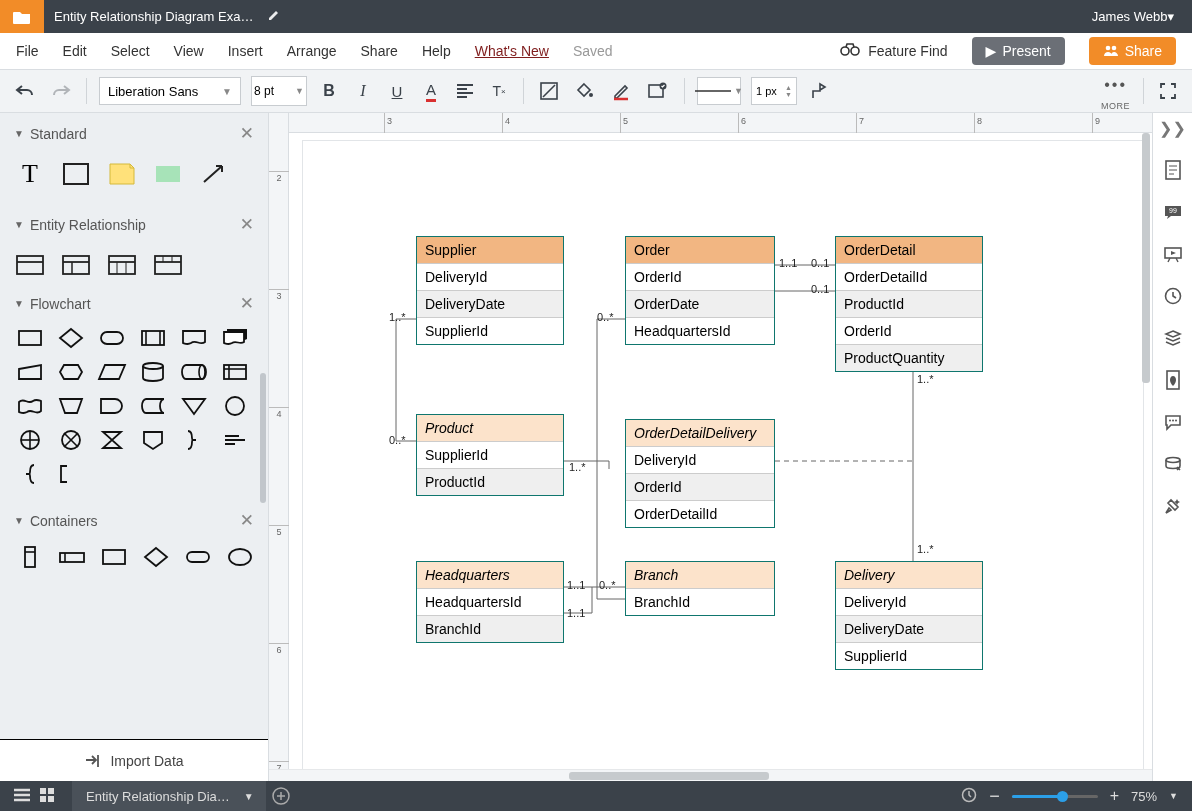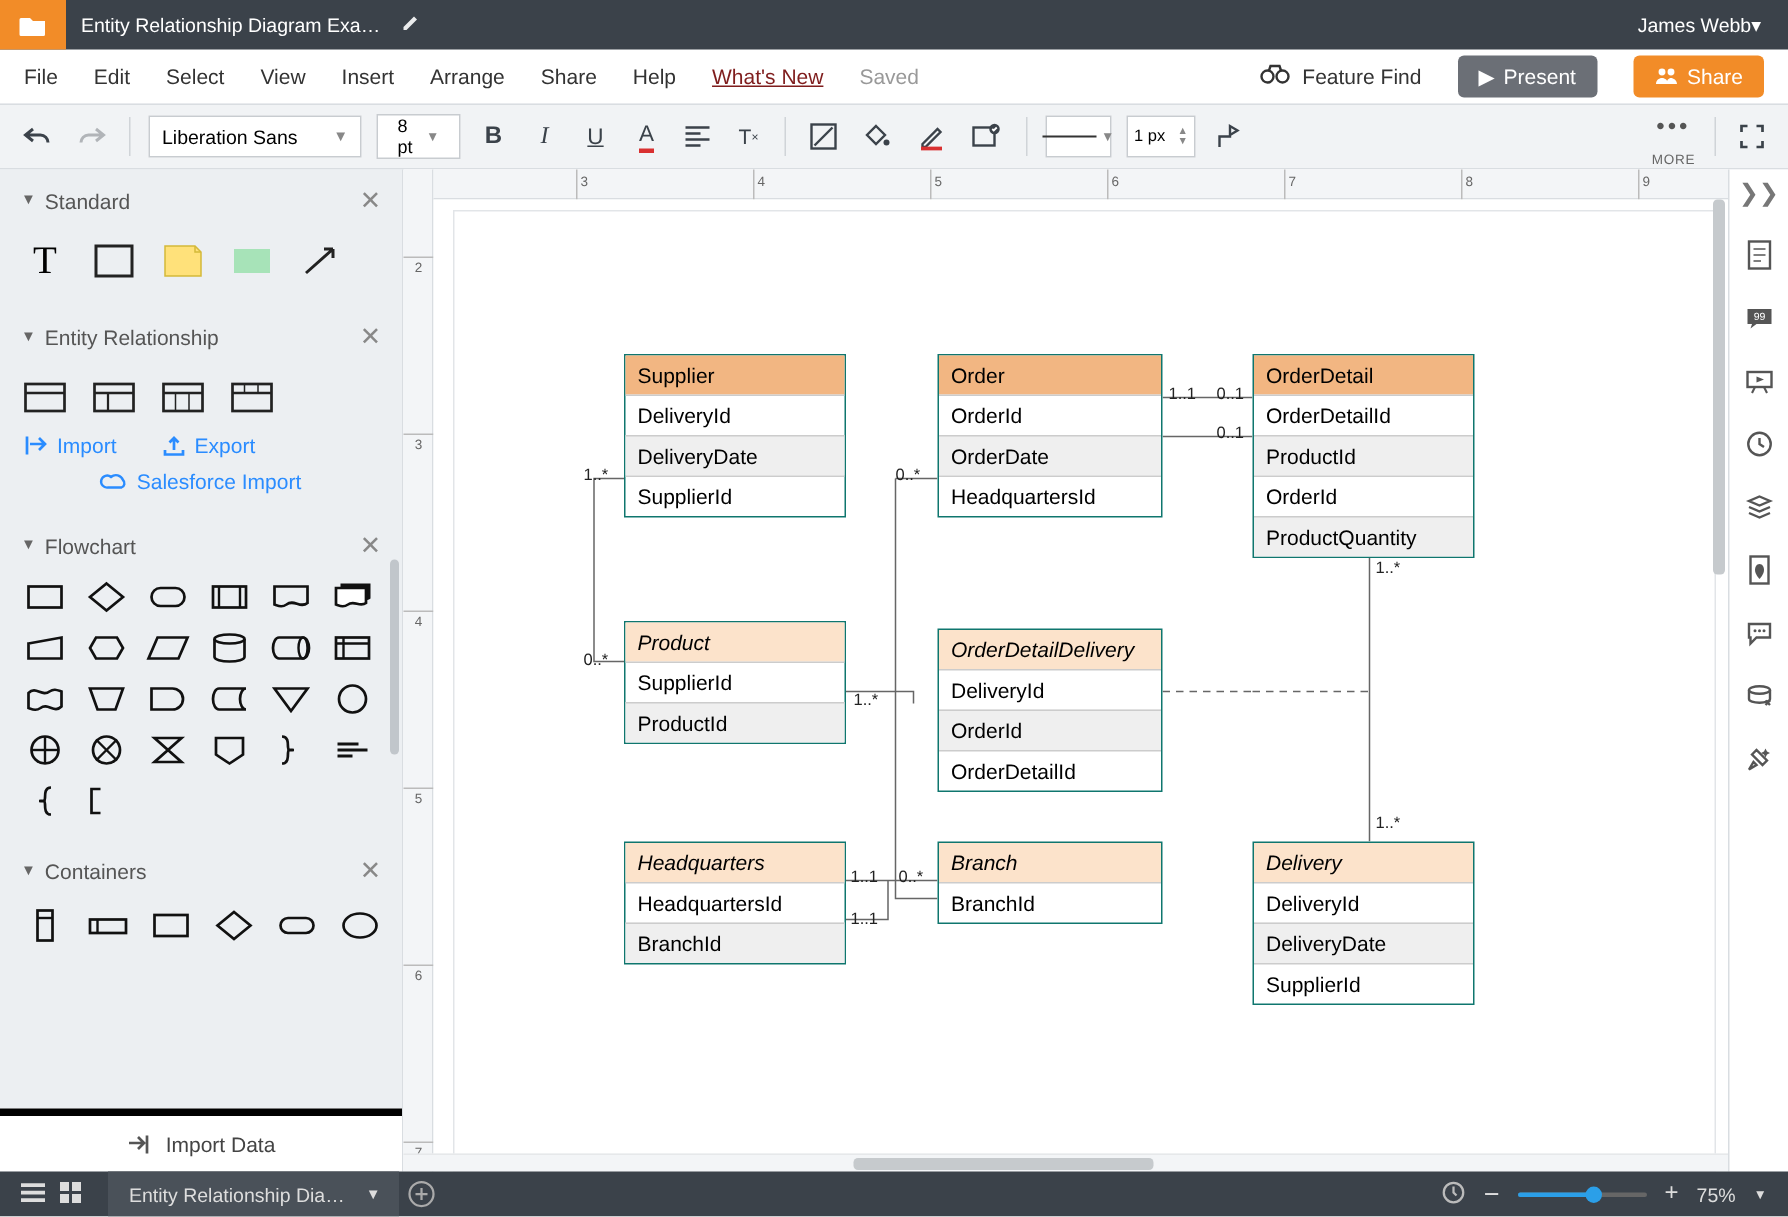--- a/index.html
+++ b/index.html
@@ -24,41 +24,41 @@
 
 
 .toolrow { height: 44px; display: flex; align-items: stretch; border-top: 1px solid #d9dde1; border-bottom: 1px solid #d9dde1; background: #f1f3f5; }
 .toolrow .shapes-section { width: 269px; display: flex; align-items: center; padding: 0 12px; gap: 10px; border-right: 1px solid #d9dde1; }
 .toolrow .shapes-section .gear { color: #444; }
 .toolrow .shapes-section .label { font-size: 15px; color: #444; flex: 1; }
 .toolrow .tbar { flex: 1; display: flex; align-items: center; padding: 0 12px; gap: 10px; }
 .tbar .sep { width: 1px; height: 26px; background: #d0d4d8; margin: 0 2px; }
 .tbar button, .tbar .tool { background: none; border: none; padding: 4px; color: #3b424a; display: flex; align-items: center; justify-content: center; min-width: 24px; height: 28px; cursor: pointer; }
 .tbar .font-select { width: 142px; height: 28px; border: 1px solid #c8ccd0; background: #fff; font-size: 13px; padding: 0 8px; display: flex; align-items: center; justify-content: space-between; }
-.tbar .size-select { width: 56px; height: 30px; border: 1px solid #c8ccd0; background: #fff; font-size: 12px; padding: 0 13px; display: flex; align-items: center; justify-content: space-between; }
+.tbar .size-select { width: 56px; height: 30px; border: 1px solid #c8ccd0; background: #fff; font-size: 12px; padding: 0 2px; display: flex; align-items: center; justify-content: space-between; text-align: center; }
 .tbar .more { font-size: 9px; color: #666; letter-spacing: .5px; text-align:center; }
 .tbar .line-preview { width:44px; height:28px; border:1px solid #c8ccd0; background:#fff; display:flex; align-items:center; justify-content:center; }
 .tbar .px-select { width:46px; height:28px; border:1px solid #c8ccd0; background:#fff; font-size:11px; display:flex; align-items:center; padding:0 4px; justify-content:space-between; }
 
 
 .main { position: absolute; top: 113px; bottom: 30px; left: 0; right: 0; display: flex; }
 .leftpanel { width: 269px; background: #eceff2; display: flex; flex-direction: column; border-right: 1px solid #d9dde1; }
 .section-head { display: flex; align-items: center; padding: 10px 14px; font-size: 14px; color: #555; }
 .section-head .tri { margin-right: 6px; font-size: 10px; color: #666; }
 .section-head .close { margin-left: auto; color: #888; font-size: 17px; cursor:pointer; }
 .shape-thumb { width: 28px; height: 24px; display: flex; align-items: center; justify-content: center; }
 .shape-thumb svg { width: 28px; height: 24px; }
 .standard-row { display:flex; gap:18px; padding: 8px 16px 18px; align-items:center; }
 .er-links { display:flex; gap: 30px; padding: 6px 16px 8px; color:#2a8cff; font-size:14px; }
 .er-links .lnk { display:flex; align-items:center; gap:6px; }
 .sf-row { display:flex; justify-content:center; padding: 0 16px 14px; color:#2a8cff; font-size:14px; }
 .sf-row .lnk { display:flex; align-items:center; gap:6px; }
 .flowchart-grid { display:grid; grid-template-columns: repeat(6, 1fr); gap:10px 10px; padding: 2px 16px 14px; }
 .containers-row { display:flex; gap:14px; padding: 4px 16px 14px; }
-.import-data { height: 42px; border-top: 5px solid #000000; background:#fff; display:flex; align-items:center; justify-content:center; gap:10px; font-size:14px; color:#444; }
+.import-data { height: 42px; border-top: 1px solid #000000; background:#fff; display:flex; align-items:center; justify-content:center; gap:10px; font-size:14px; color:#444; }
 .leftpanel .scrollable { flex:1; overflow:hidden; position:relative; }
 .leftpanel .scrollable::after { content:""; position:absolute; right:2px; top:260px; width:6px; height:130px; background:#c1c6cb; border-radius:3px; }
 
 
 .canvas-wrap { flex:1; position:relative; background:#fff; }
 .ruler-h { position:absolute; top:0; left:20px; right:0; height:20px; background:#f3f5f7; border-bottom:1px solid #d9dde1; }
 .ruler-v { position:absolute; top:0; left:0; bottom:0; width:20px; background:#f3f5f7; border-right:1px solid #d9dde1; }
 .ruler-h .tick { position:absolute; top:0; height:20px; border-left:1px solid #bbb; font-size:9px; color:#666; padding-left:2px; padding-top:3px; }
 .ruler-v .vtick { position:absolute; left:0; width:20px; border-top:1px solid #bbb; font-size:9px; color:#666; text-align:center; padding-top:1px; }
 .canvas { position:absolute; top:20px; left:20px; right:0; bottom:0; background:#fff; overflow:hidden; }
@@ -317,42 +317,20 @@
             </svg>
           </span>
         <span class="shape-thumb">
             <svg>
               <rect x="1" y="3" width="26" height="18" fill="none" stroke="#222" stroke-width="1.8"></rect>
               <line x1="1" y1="9" x2="27" y2="9" stroke="#222" stroke-width="1.8"></line>
               <line x1="9" y1="3" x2="9" y2="9" stroke="#222"></line>
               <line x1="18" y1="3" x2="18" y2="9" stroke="#222"></line>
             </svg>
           </span>
-      </div>
-      <div class="er-links">
-        <span class="lnk">
-          <svg width="16" height="14" viewBox="0 0 16 14">
-              <path d="M10 2l4 4-4 4M14 6H4M2 1v12" fill="none" stroke="#2a8cff" stroke-width="1.8"></path>
-            </svg>
-          <span>Import</span>
-        </span>
-        <span class="lnk">
-          <svg width="16" height="14" viewBox="0 0 16 14">
-              <path d="M8 10V2M5 5l3-3 3 3M2 10v3h12v-3" fill="none" stroke="#2a8cff" stroke-width="1.8"></path>
-            </svg>
-          <span>Export</span>
-        </span>
-      </div>
-      <div class="sf-row">
-        <span class="lnk">
-          <svg width="18" height="12" viewBox="0 0 18 12">
-              <path d="M5 10a4 4 0 1 1 2-7 5 5 0 0 1 8 2 3 3 0 0 1-1 5H5z" fill="none" stroke="#2a8cff" stroke-width="1.6"></path>
-            </svg>
-          <span>Salesforce Import</span>
-        </span>
       </div>
 
       <div class="section-head">
         <span class="tri">▼</span>
         <span>Flowchart</span>
         <span class="close">✕</span>
       </div>
       <div class="flowchart-grid">
         <span class="shape-thumb">
             <svg>

